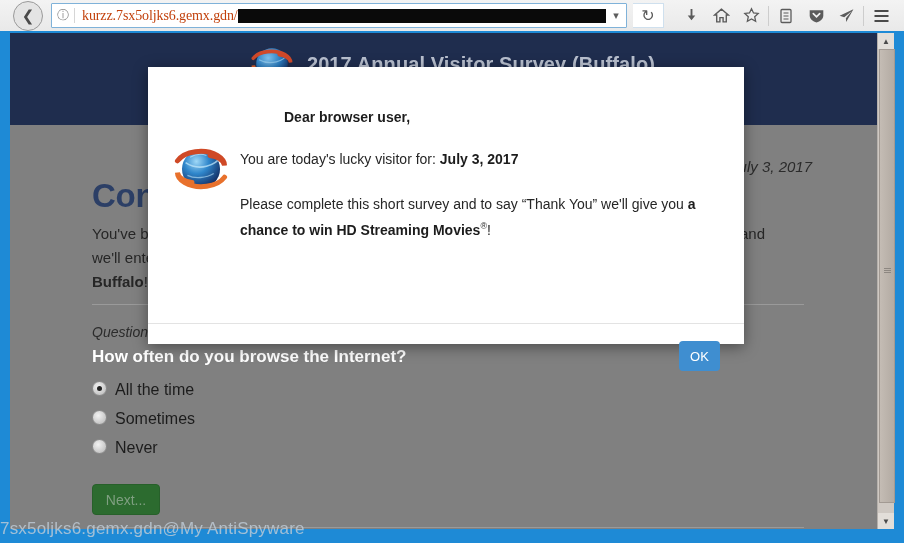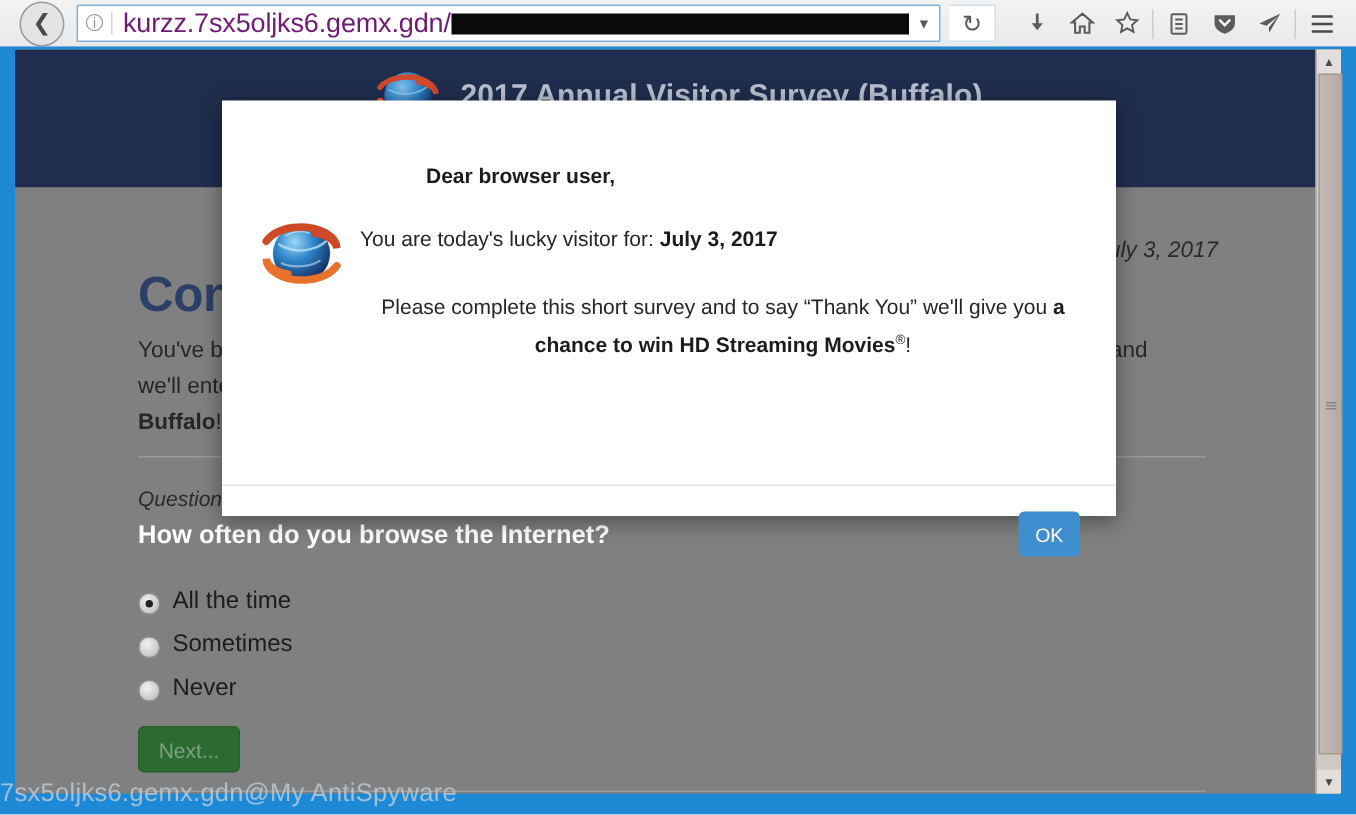--- a/index.html
+++ b/index.html
@@ -34,23 +34,24 @@
     border-radius: 1px;
     display: flex; align-items: center;
     min-width: 0;
   }
   .info-icon {
     width: 22px; flex: none; text-align: center;
     color: #8a8a8a; font-size: 12px;
   }
   .url-sep { width: 1px; height: 15px; background: #d6d6d6; flex: none; }
   .url-text {
-    padding-left: 7px; font-size: 18px; color: #701a75;
+    padding-left: 7px; font-size: 14px; color: #c2410c;
     white-space: nowrap; overflow: hidden; flex: none;
     letter-spacing: -0.1px;
+    font-family: Liberation Serif, serif;
   }
   .url-redacted {
     flex: 1 1 auto; height: 14px; background: #0a0a0a; margin-left: 0px;
     min-width: 10px;
   }
   .url-caret { width: 20px; flex: none; text-align: center; color: #5d5d5d; font-size: 11px; }
   .tb-btn {
     width: 30px; height: 27px; flex: none;
     display: flex; align-items: center; justify-content: center;
     color: #5b5b5b; cursor: pointer;
@@ -109,21 +110,21 @@
   .q-label {
     position: absolute; left: 0; top: 199px;
     font-style: italic; font-size: 14px; color: #2b2b2b;
   }
   .q-text {
     position: absolute; left: 0; top: 222px;
     font-size: 17px; font-weight: bold; color: #ffffff;
   }
   .options { position: absolute; left: 0; top: 256px; }
   .opt-row {
-    display: flex; align-items: flex-end; height: 29px;
+    display: flex; align-items: flex-start; height: 29px;
     cursor: pointer;
   }
   .radio {
     width: 13px; height: 13px; border-radius: 50%;
     background: radial-gradient(circle at 40% 35%, #f2f2f2, #b4b4b4);
     border: 1px solid #8d8d8d;
     margin-right: 8px; flex: none;
     display: flex; align-items: center; justify-content: center;
   }
   .radio.checked::after {
@@ -182,21 +183,21 @@
     position: absolute; left: 92px; top: 42px;
     font-size: 14px; font-weight: bold; color: #1c1c1c; padding-left: 44px;
   }
   .m-line2 {
     position: absolute; left: 92px; top: 84px;
     font-size: 14px; color: #262626;
   }
   .m-line2 b { font-weight: bold; color: #1c1c1c; }
   .m-line3 {
     position: absolute; left: 92px; top: 126px; width: 484px;
-    font-size: 14px; color: #262626; line-height: 22px; text-align: center;
+    font-size: 14px; color: #262626; line-height: 22px;
   }
   .m-line3 b { font-weight: bold; color: #1c1c1c; }
   .m-line3 sup { font-size: 9px; }
   .modal-footer {
     position: absolute; left: 0; top: 212px; width: 596px; height: 65px;
     border-top: 1px solid #e3e3e3;
     margin-top: 44px;
   }
   .ok-btn {
     position: absolute; right: 24px; top: 17px;

